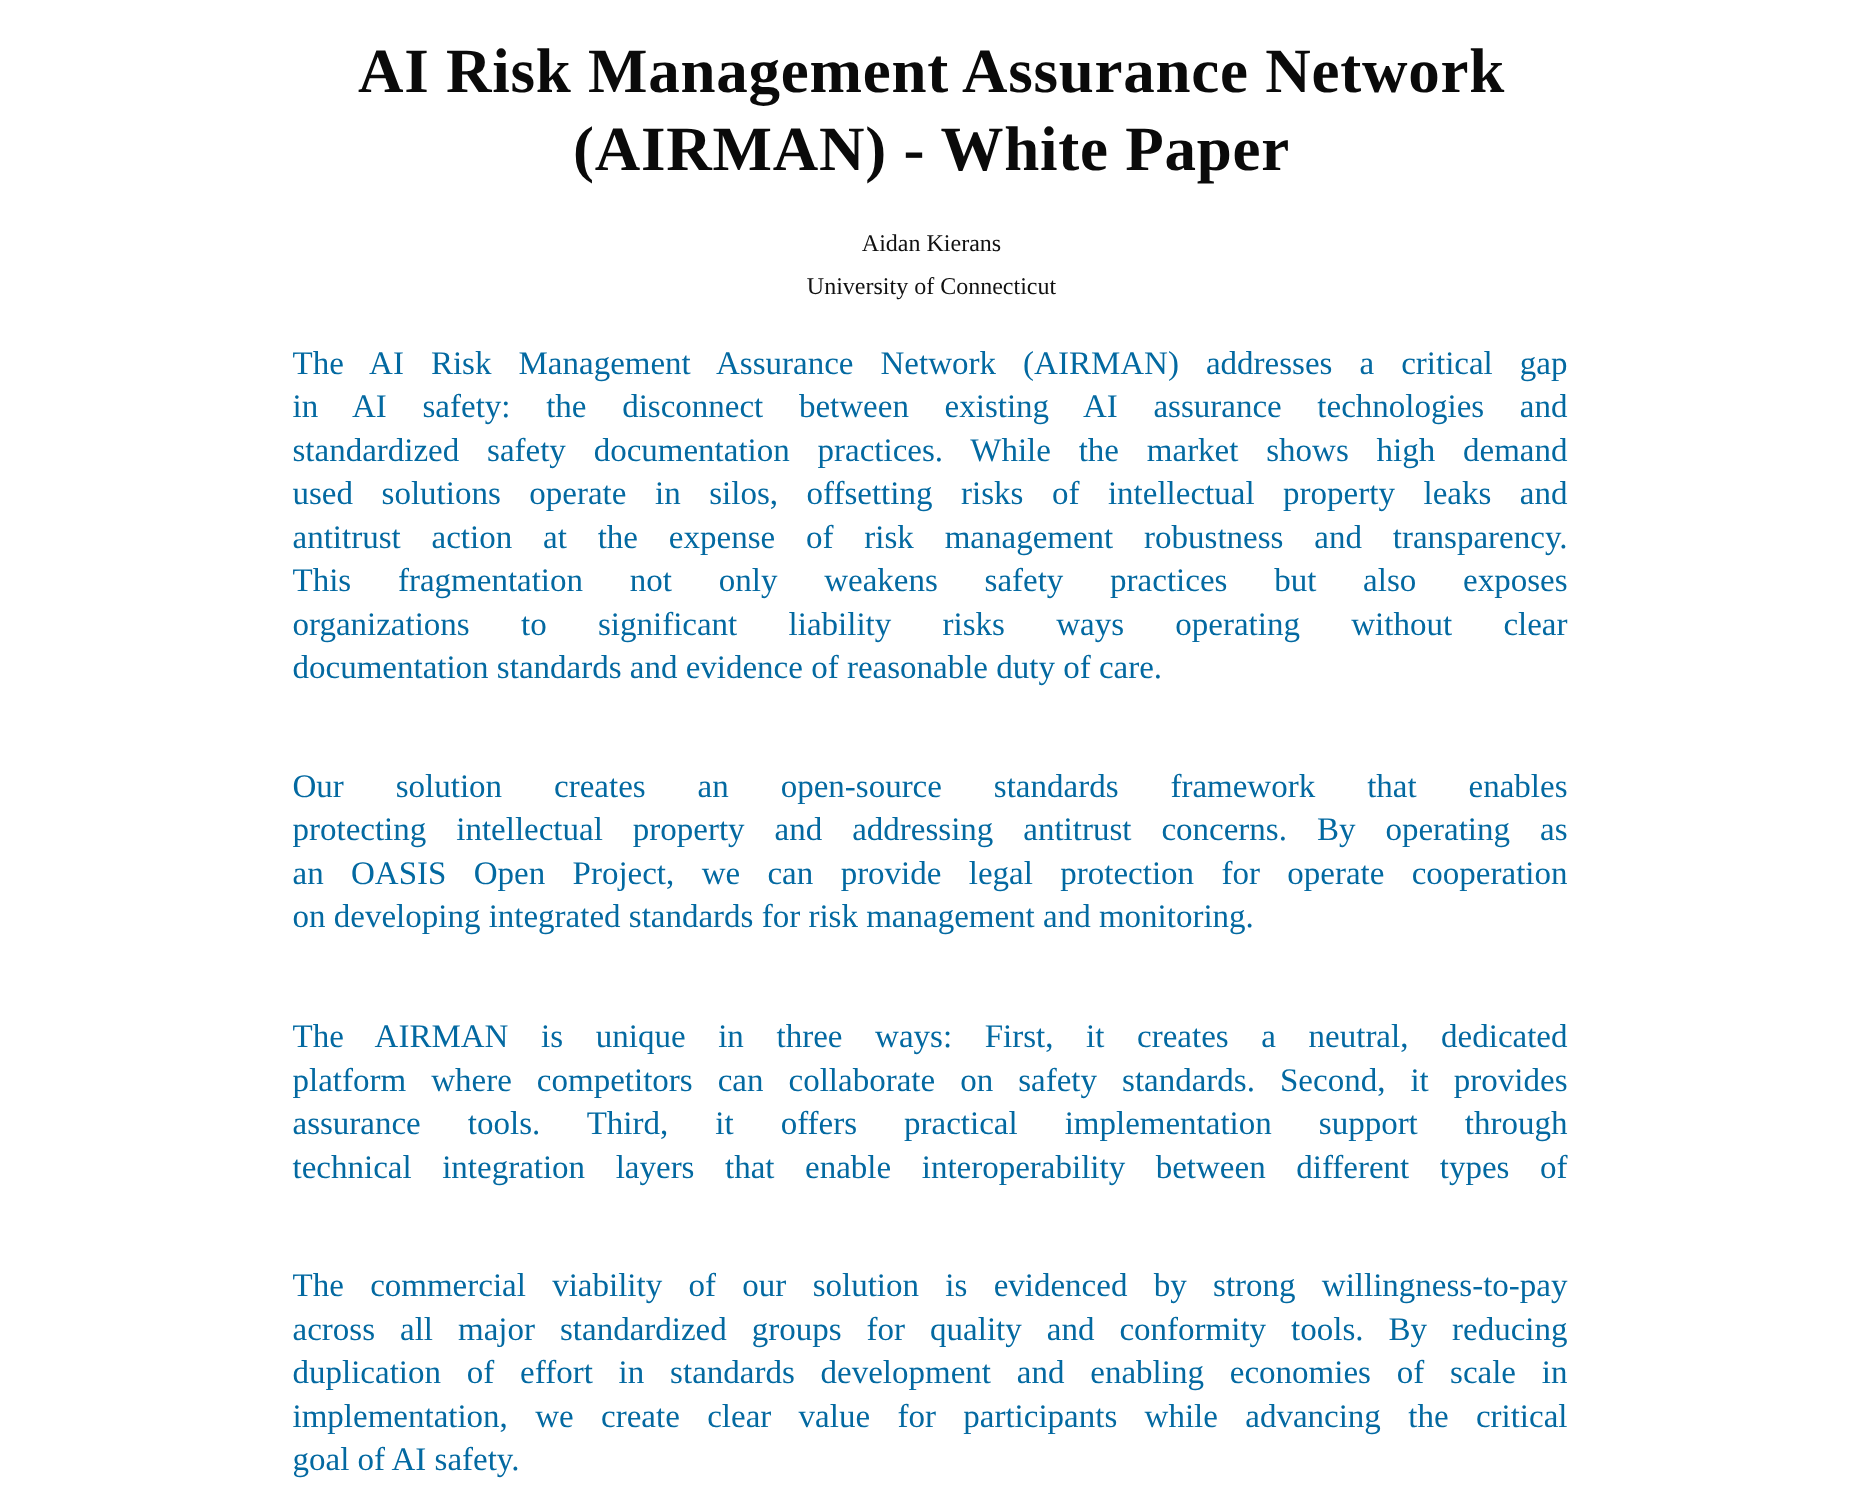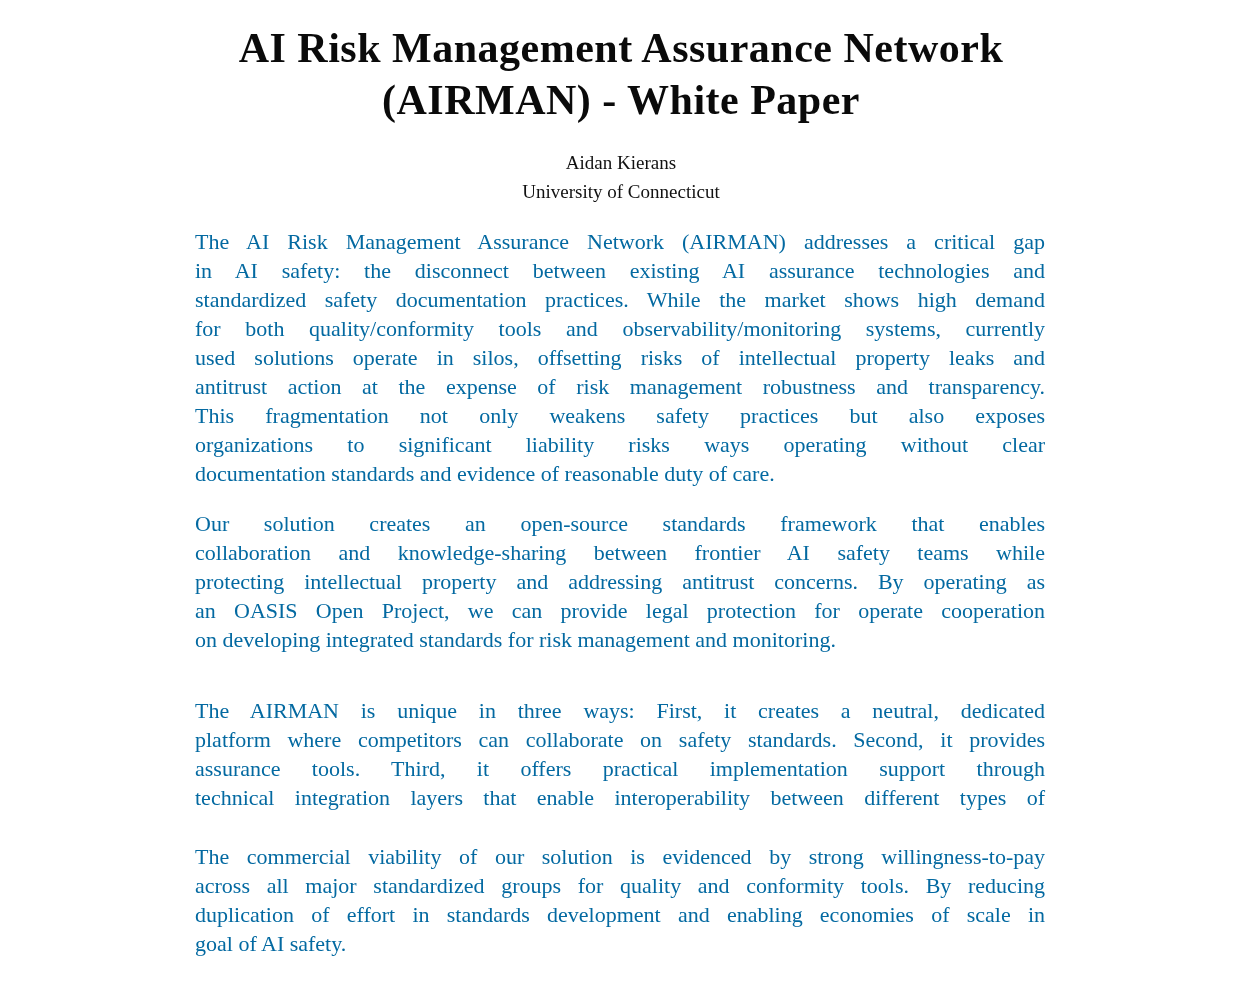--- a/index.html
+++ b/index.html
@@ -37,21 +37,21 @@
       color: #0a0a0a;
     }
     .title .tline { display: block; }
     .author-block {
       position: absolute;
       left: 0;
       top: 148px;
       width: 1242px;
       text-align: center;
       font-family: "Liberation Serif", "DejaVu Serif", serif;
-      font-size: 19px;
+      font-size: 16px;
       line-height: 29px;
     }
     .author-block span { display: block; }
     .body-text {
       position: absolute;
       left: 195px;
       width: 850px;
       font-family: "Liberation Serif", "DejaVu Serif", serif;
       font-size: 22px;
       line-height: 29px;
@@ -67,21 +67,21 @@
     }
     .body-text .ln.last {
       text-align-last: left;
     }
     
     .body-text .ln {
       white-space: normal;
     }
     #p1 { top: 227px; }
     #p2 { top: 509px; }
-    #p3 { top: 676px; margin-top: 20px; }
+    #p3 { top: 676px; }
     #p4 { top: 842px; }
   </style>
 </head>
 <body>
 
 <div class="page">
 
   <h1 class="title">
     <span class="tline">AI Risk Management Assurance Network</span>
     <span class="tline">(AIRMAN) - White Paper</span>
@@ -89,43 +89,42 @@
 
   <div class="author-block">
     <span>Aidan Kierans</span>
     <span>University of Connecticut</span>
   </div>
 
   <div class="body-text" id="p1">
     <span class="ln">The AI Risk Management Assurance Network (AIRMAN) addresses a critical gap</span>
     <span class="ln">in AI safety: the disconnect between existing AI assurance technologies and</span>
     <span class="ln">standardized safety documentation practices. While the market shows high demand</span>
-    <span class="ln">for both quality/conformity tools and observability/monitoring systems, currently</span>
     <span class="ln">used solutions operate in silos, offsetting risks of intellectual property leaks and</span>
     <span class="ln">antitrust action at the expense of risk management robustness and transparency.</span>
     <span class="ln">This fragmentation not only weakens safety practices but also exposes</span>
     <span class="ln">organizations to significant liability risks ways operating without clear</span>
     <span class="ln last">documentation standards and evidence of reasonable duty of care.</span>
   </div>
 
   <div class="body-text" id="p2">
     <span class="ln">Our solution creates an open-source standards framework that enables</span>
-    <span class="ln">collaboration and knowledge-sharing between frontier AI safety teams while</span>
     <span class="ln">protecting intellectual property and addressing antitrust concerns. By operating as</span>
     <span class="ln">an OASIS Open Project, we can provide legal protection for operate cooperation</span>
     <span class="ln last">on developing integrated standards for risk management and monitoring.</span>
   </div>
 
   <div class="body-text" id="p3">
     <span class="ln">The AIRMAN is unique in three ways: First, it creates a neutral, dedicated</span>
     <span class="ln">platform where competitors can collaborate on safety standards. Second, it provides</span>
     <span class="ln">assurance tools. Third, it offers practical implementation support through</span>
     <span class="ln">technical integration layers that enable interoperability between different types of</span>
   </div>
 
   <div class="body-text" id="p4">
     <span class="ln">The commercial viability of our solution is evidenced by strong willingness-to-pay</span>
     <span class="ln">across all major standardized groups for quality and conformity tools. By reducing</span>
     <span class="ln">duplication of effort in standards development and enabling economies of scale in</span>
+    <span class="ln">implementation, we create clear value for participants while advancing the critical</span>
     <span class="ln last">goal of AI safety.</span>
   </div>
 
 </div>
 
 </body></html>

